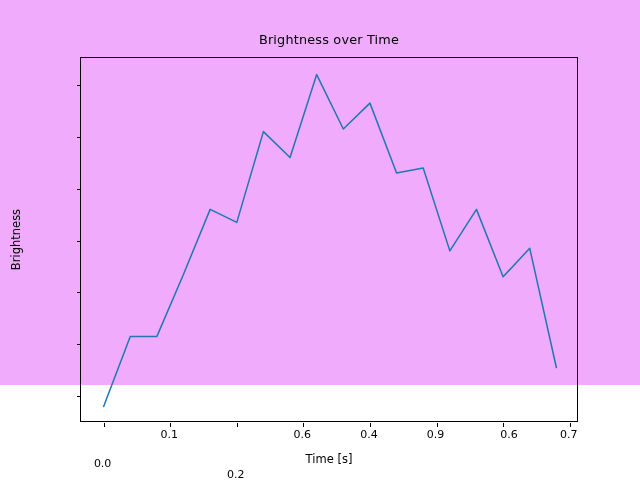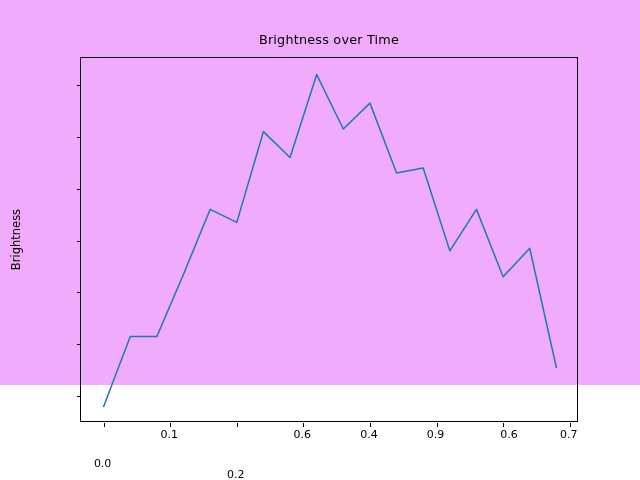--- a/index.html
+++ b/index.html
@@ -133,15 +133,16 @@
       <div class="xtick-label" style="left: 102.64px; top: 428px; margin-top: 29px;">0.0</div>
       <div class="xtick-label" style="left: 169.21px; top: 428px;">0.1</div>
       <div class="xtick-label" style="left: 235.79px; top: 428px; margin-top: 40px;">0.2</div>
       <div class="xtick-label" style="left: 302.37px; top: 428px;">0.6</div>
       <div class="xtick-label" style="left: 368.95px; top: 428px;">0.4</div>
       <div class="xtick-label" style="left: 435.52px; top: 428px;">0.9</div>
       <div class="xtick-label" style="left: 502.1px; top: 428px; margin-left: 7px;">0.6</div>
       <div class="xtick-label" style="left: 568.68px; top: 428px;">0.7</div>
     </div>
 
+  <div id="x-axis-label">Time [s]</div>
   <div id="y-axis-label">Brightness</div>
 
 </div>
 
 </body></html>

